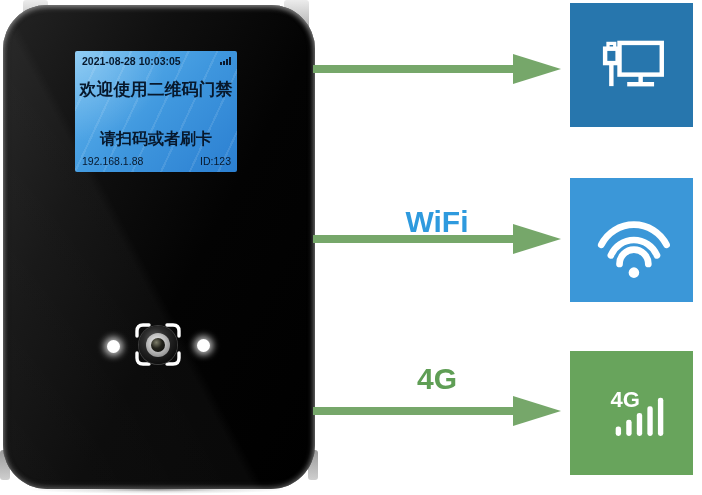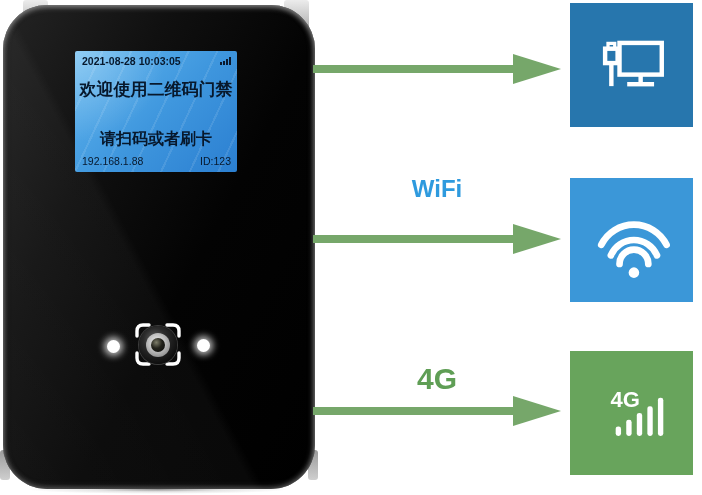--- a/index.html
+++ b/index.html
@@ -53,21 +53,21 @@
   .led { position:absolute; width:13px; height:13px; border-radius:50%; z-index:2; background:#fff;
          box-shadow:0 0 7px 3px rgba(255,255,255,.75); filter:blur(.4px); }
   .led-left { left:104px; top:335px; } .led-right { left:194px; top:334px; }
 
   .brand { position:absolute; top:446px; width:100%; text-align:center; color:#fff; font-size:21px;
            letter-spacing:1px; font-weight:400; z-index:2; }
 
   
   .conn-label { position:absolute; left:313px; width:248px; text-align:center; font-weight:bold; }
   .label-1 { top:18px;  font-size:30px; color:#1c63a8; }
-  .label-2 { top:175px; font-size:24px; color:#2e9ade; }
+  .label-2 { top:205px; font-size:30px; color:#2e9ade; }
   .label-3 { top:362px; font-size:30px; color:#5f9e55; }
 
   .arrow { position:absolute; left:313px; width:248px; height:30px; }
   .arrow-1 { top:54px; } .arrow-2 { top:224px; } .arrow-3 { top:396px; }
   .arrow .shaft { position:absolute; left:0; top:11px; width:201px; height:8px; background:#76a76a; }
   .arrow .head { position:absolute; left:200px; top:0; width:0; height:0;
                  border-top:15px solid transparent; border-bottom:15px solid transparent; border-left:48px solid #76a76a; }
 
   .tile { position:absolute; left:570px; width:123px; height:124px; display:flex; align-items:center; justify-content:center; }
   .tile-1 { top:3px;   background:#2776ad; }

